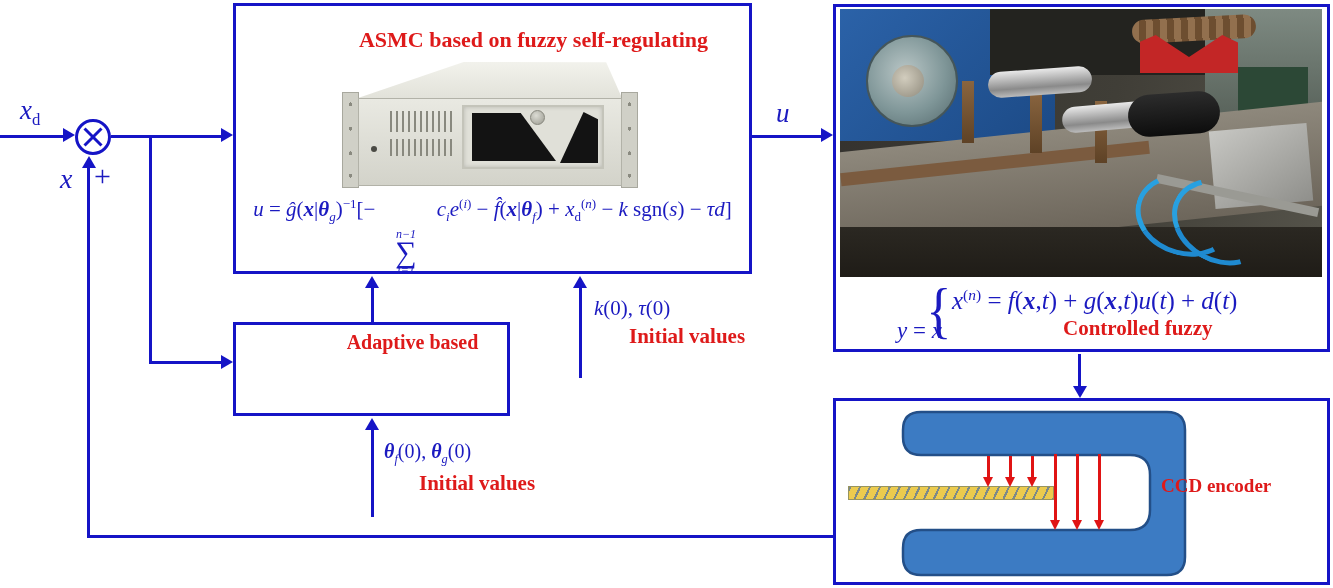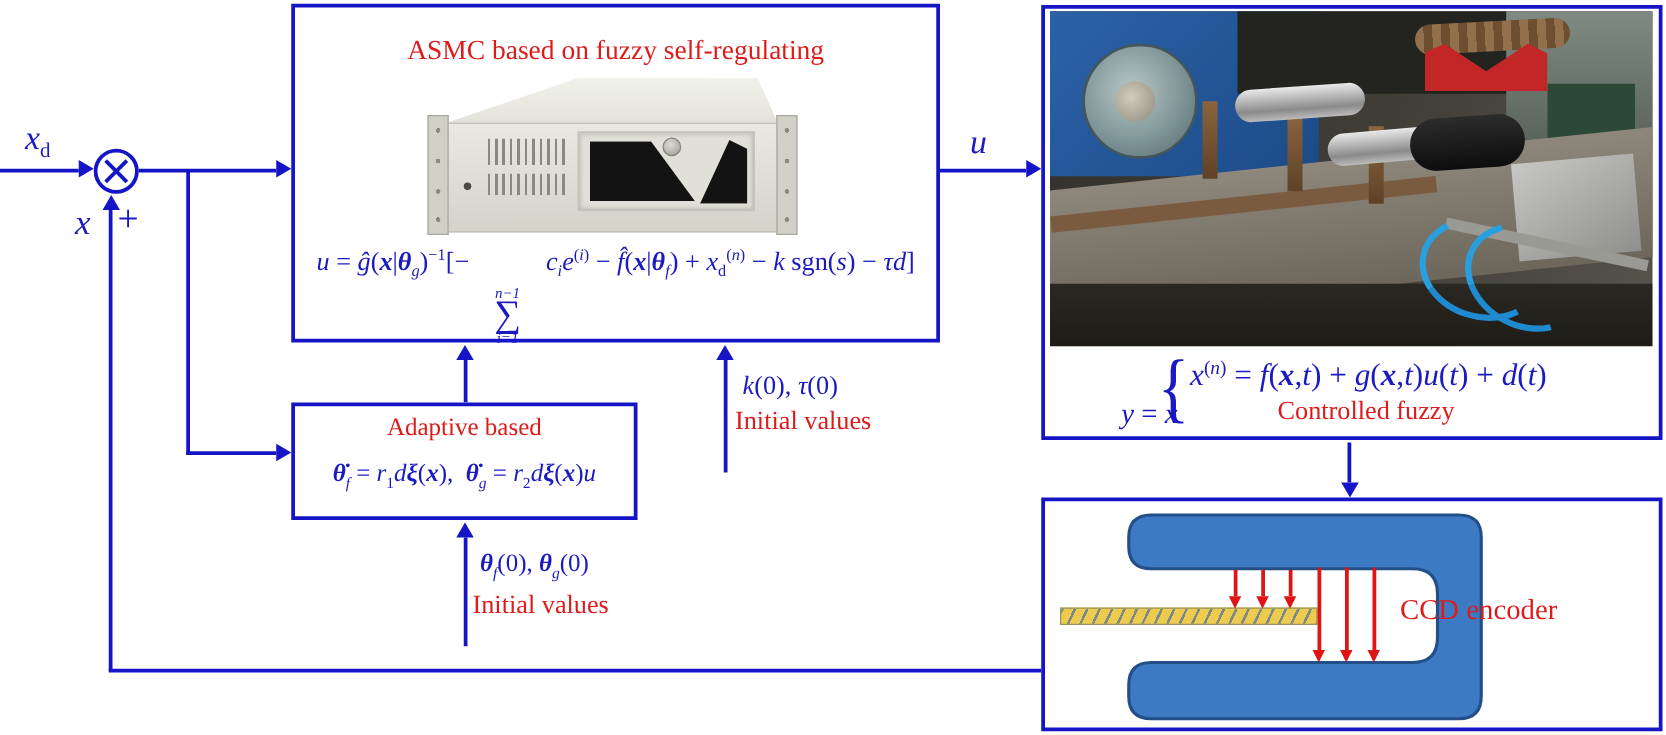--- a/index.html
+++ b/index.html
@@ -15,21 +15,21 @@
   }
   
   .hline,.vline{position:absolute;background:var(--blue);}
   .hline{height:3px;} .vline{width:3px;}
   .ah{position:absolute;width:0;height:0;border-style:solid;border-color:transparent;}
   .ah-r{border-width:7px 0 7px 12px;border-left-color:var(--blue);}
   .ah-u{border-width:0 7px 12px 7px;border-bottom-color:var(--blue);}
   .ah-d{border-width:12px 7px 0 7px;border-top-color:var(--blue);}
   .box{position:absolute;border:3px solid var(--blue);background:#fff;box-sizing:border-box;}
   .lbl{position:absolute;color:var(--eqblue);white-space:nowrap;}
-  .redlbl{position:absolute;color:var(--red);font-weight:normal;white-space:nowrap;}
+  .redlbl{position:absolute;color:var(--red);font-weight:bold;white-space:nowrap;margin-left:41px;}
   .eq{position:absolute;color:var(--eqblue);white-space:nowrap;}
   .bi{font-style:italic;font-weight:bold;}
   .i{font-style:italic;}
   sup,sub{font-size:0.62em;}
   .sum{display:inline-flex;flex-direction:column;align-items:center;line-height:1;vertical-align:-1.05em;margin:0 20px;}
   .sum .lim{font-size:12px;font-style:italic;}
   .sum .sig{font-size:30px;line-height:.8;font-style:normal;}
   
   .junction{position:absolute;left:75px;top:119px;width:36px;height:36px;border:3px solid var(--blue);
     border-radius:50%;background:#fff;box-sizing:border-box;}
@@ -163,21 +163,20 @@
   </div>
 
   <div class="eq" style="left:236px;top:196px;width:513px;text-align:center;font-size:21px;"><i>u</i> = <i>ĝ</i>(<b class="bi">x</b>|<b class="bi">θ</b><sub class="i">g</sub>)<sup>−1</sup>[−<span class="sum">
         <span class="lim">n−1</span>
         <span class="sig">∑</span>
         <span class="lim">i=1</span>
       </span><i>c</i><sub class="i">i</sub><i>e</i><sup>(<i>i</i>)</sup> − <i>f̂</i>(<b class="bi">x</b>|<b class="bi">θ</b><sub class="i">f</sub>) + <i>x</i><sub>d</sub><sup>(<i>n</i>)</sup> − <i>k</i> sgn(<i>s</i>) − <i>τd</i>]</div>
 
   <div class="box" style="left:233px;top:322px;width:277px;height:94px;"></div>
   <div class="redlbl" style="left:236px;top:331px;width:271px;text-align:center;font-size:20px;">Adaptive based</div>
-  <div class="eq" style="left:236px;top:368px;width:271px;text-align:center;font-size:20px;"><b class="bi">θ̇</b><sub class="i">f</sub> = <i>r</i><sub>1</sub><i>d</i><b class="bi">ξ</b>(<b class="bi">x</b>), &nbsp;<b class="bi">θ̇</b><sub class="i">g</sub> = <i>r</i><sub>2</sub><i>d</i><b class="bi">ξ</b>(<b class="bi">x</b>)<i>u</i></div>
 
   <div class="eq" style="left:594px;top:296px;font-size:21px;"><i>k</i>(0), <i>τ</i>(0)</div>
   <div class="redlbl" style="left:588px;top:324px;font-size:21px;">Initial values</div>
 
   <div class="eq" style="left:384px;top:440px;font-size:20px;"><b class="bi">θ</b><sub class="i">f</sub>(0), <b class="bi">θ</b><sub class="i">g</sub>(0)</div>
   <div class="redlbl" style="left:378px;top:471px;font-size:21px;">Initial values</div>
 
   <div class="box" style="left:833px;top:4px;width:497px;height:348px;"></div>
   <div class="photo">
     <div class="ph-bluewall"></div>
@@ -220,15 +219,15 @@
   <div class="rline" style="left:1031px;top:456px;height:21px;"></div>
   <div class="rhead" style="left:1027px;top:477px;"></div>
 
   <div class="rline" style="left:1054px;top:454px;height:66px;"></div>
   <div class="rhead" style="left:1050px;top:520px;"></div>
   <div class="rline" style="left:1076px;top:454px;height:66px;"></div>
   <div class="rhead" style="left:1072px;top:520px;"></div>
   <div class="rline" style="left:1098px;top:454px;height:66px;"></div>
   <div class="rhead" style="left:1094px;top:520px;"></div>
 
-  <div class="redlbl" style="left:1120px;top:475px;font-size:23px;">CCD encoder</div>
+  <div class="redlbl" style="left:1120px;top:475px;font-size:19px;">CCD encoder</div>
 
 </div>
 
 </body></html>

